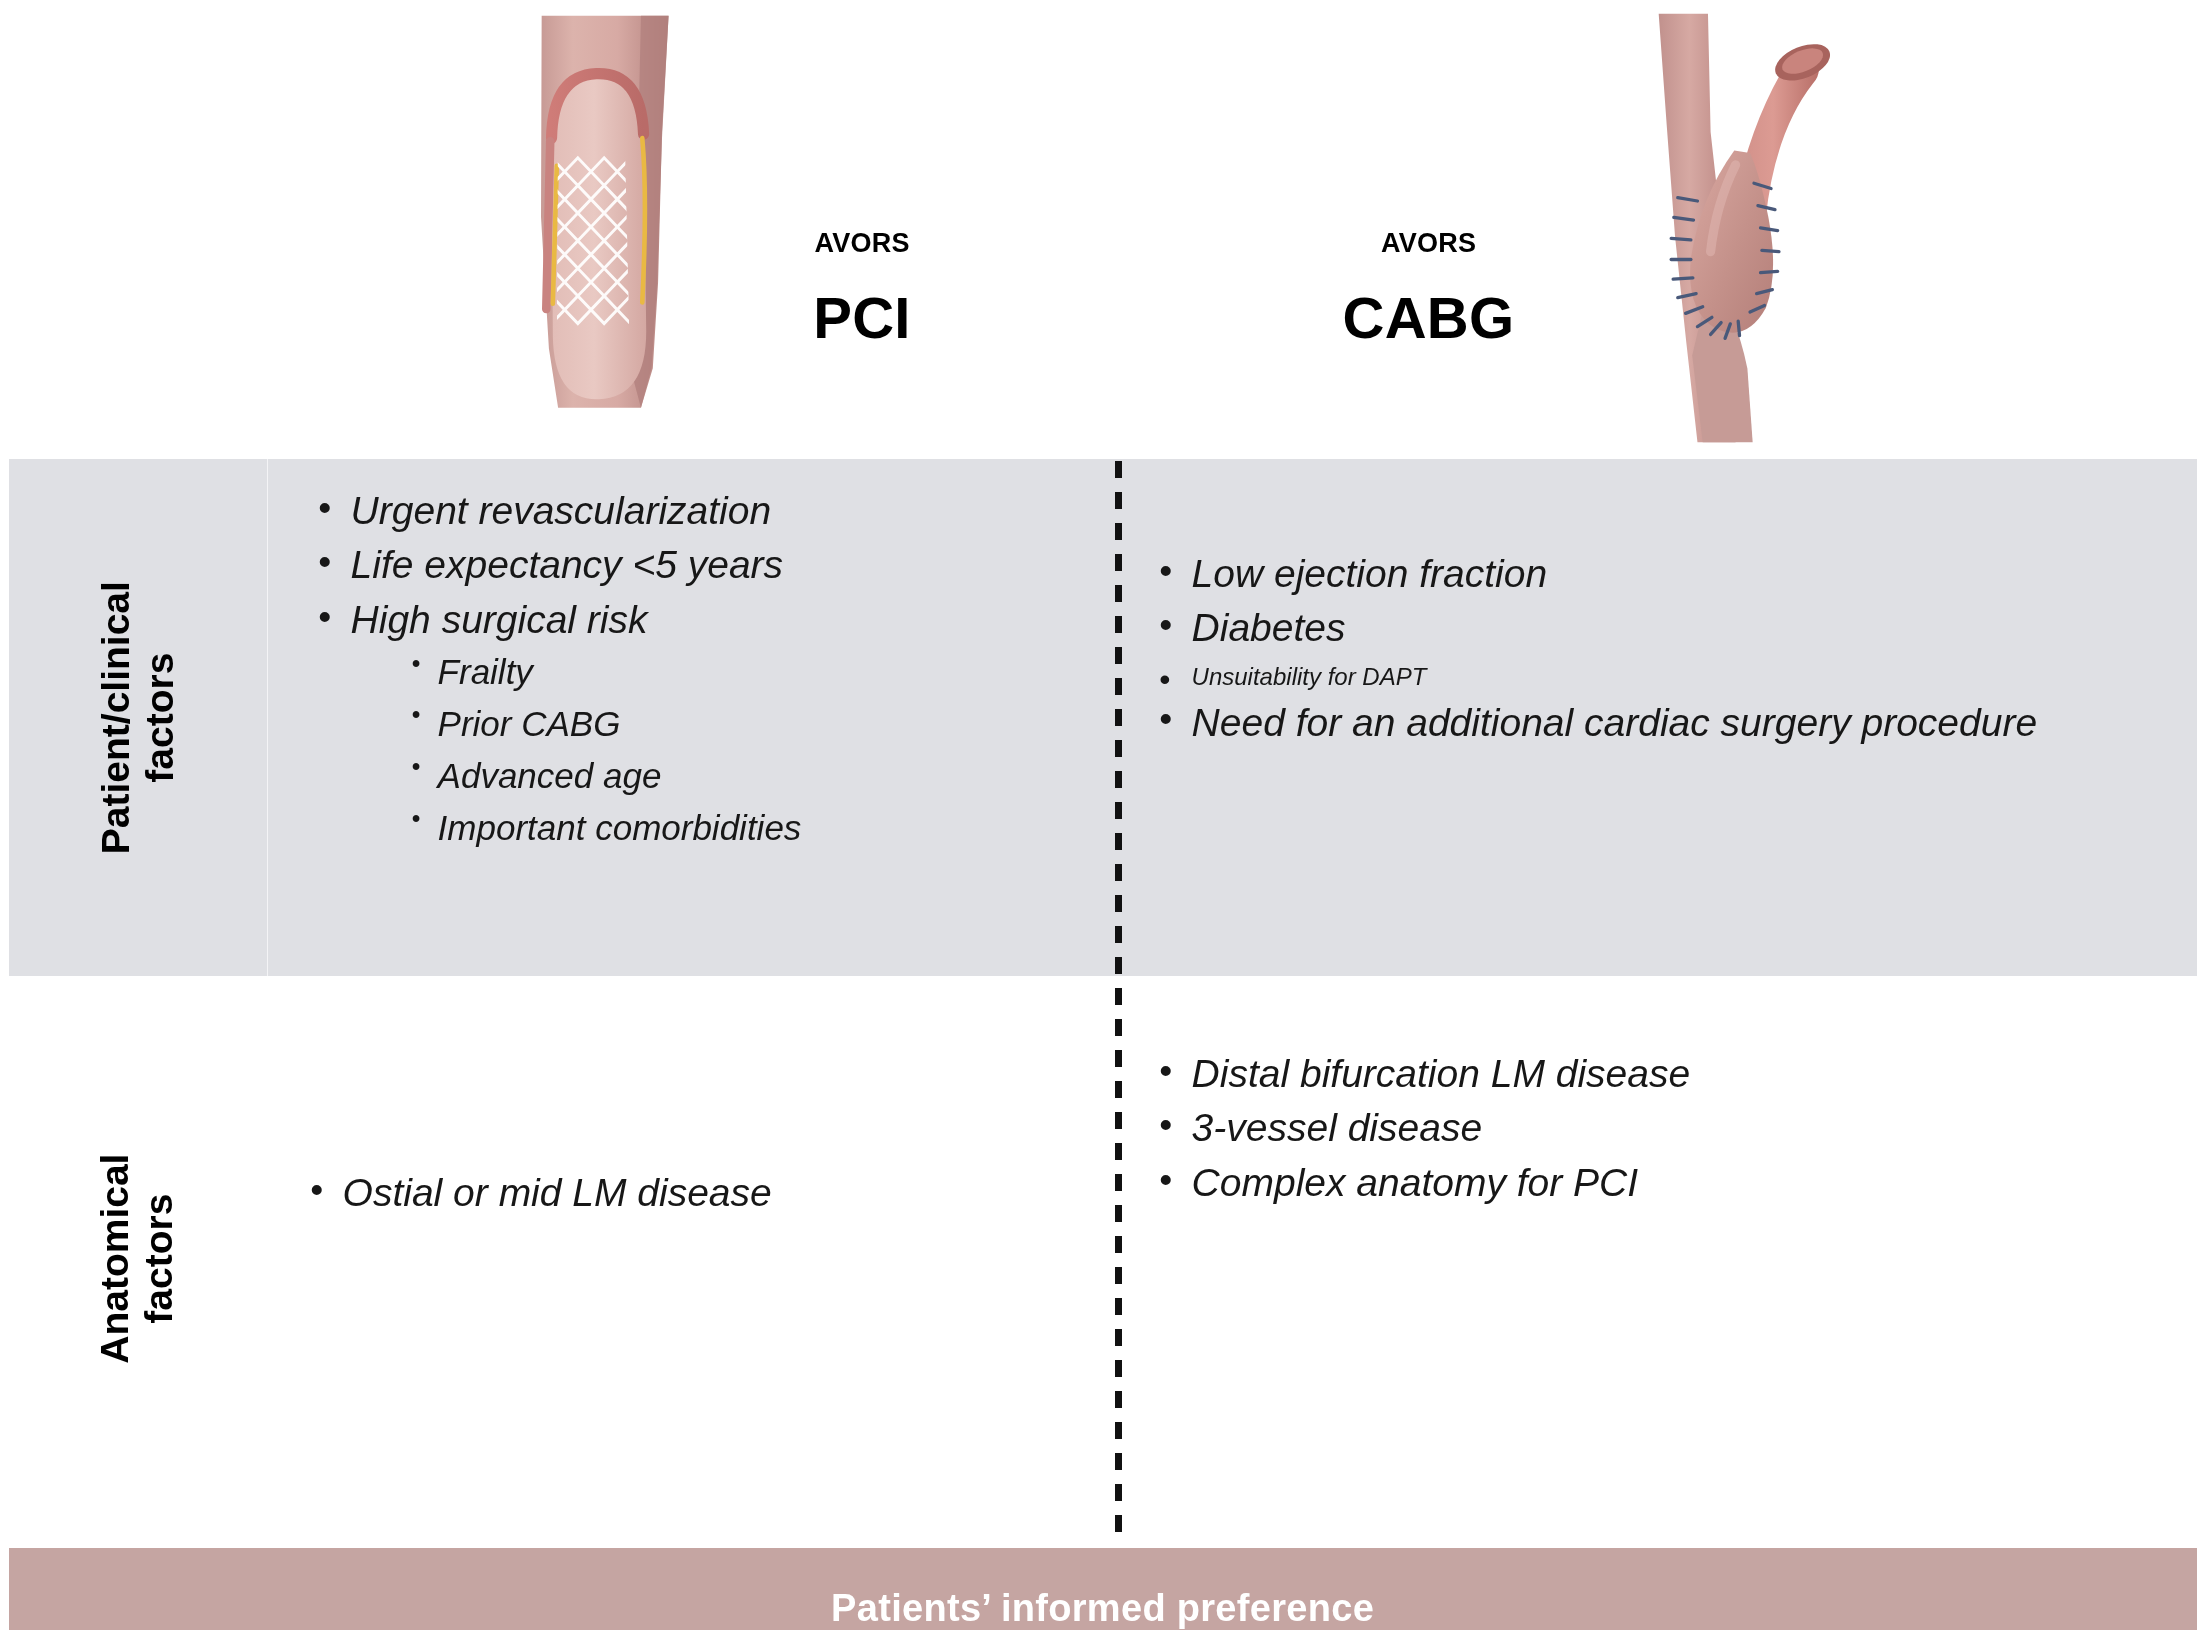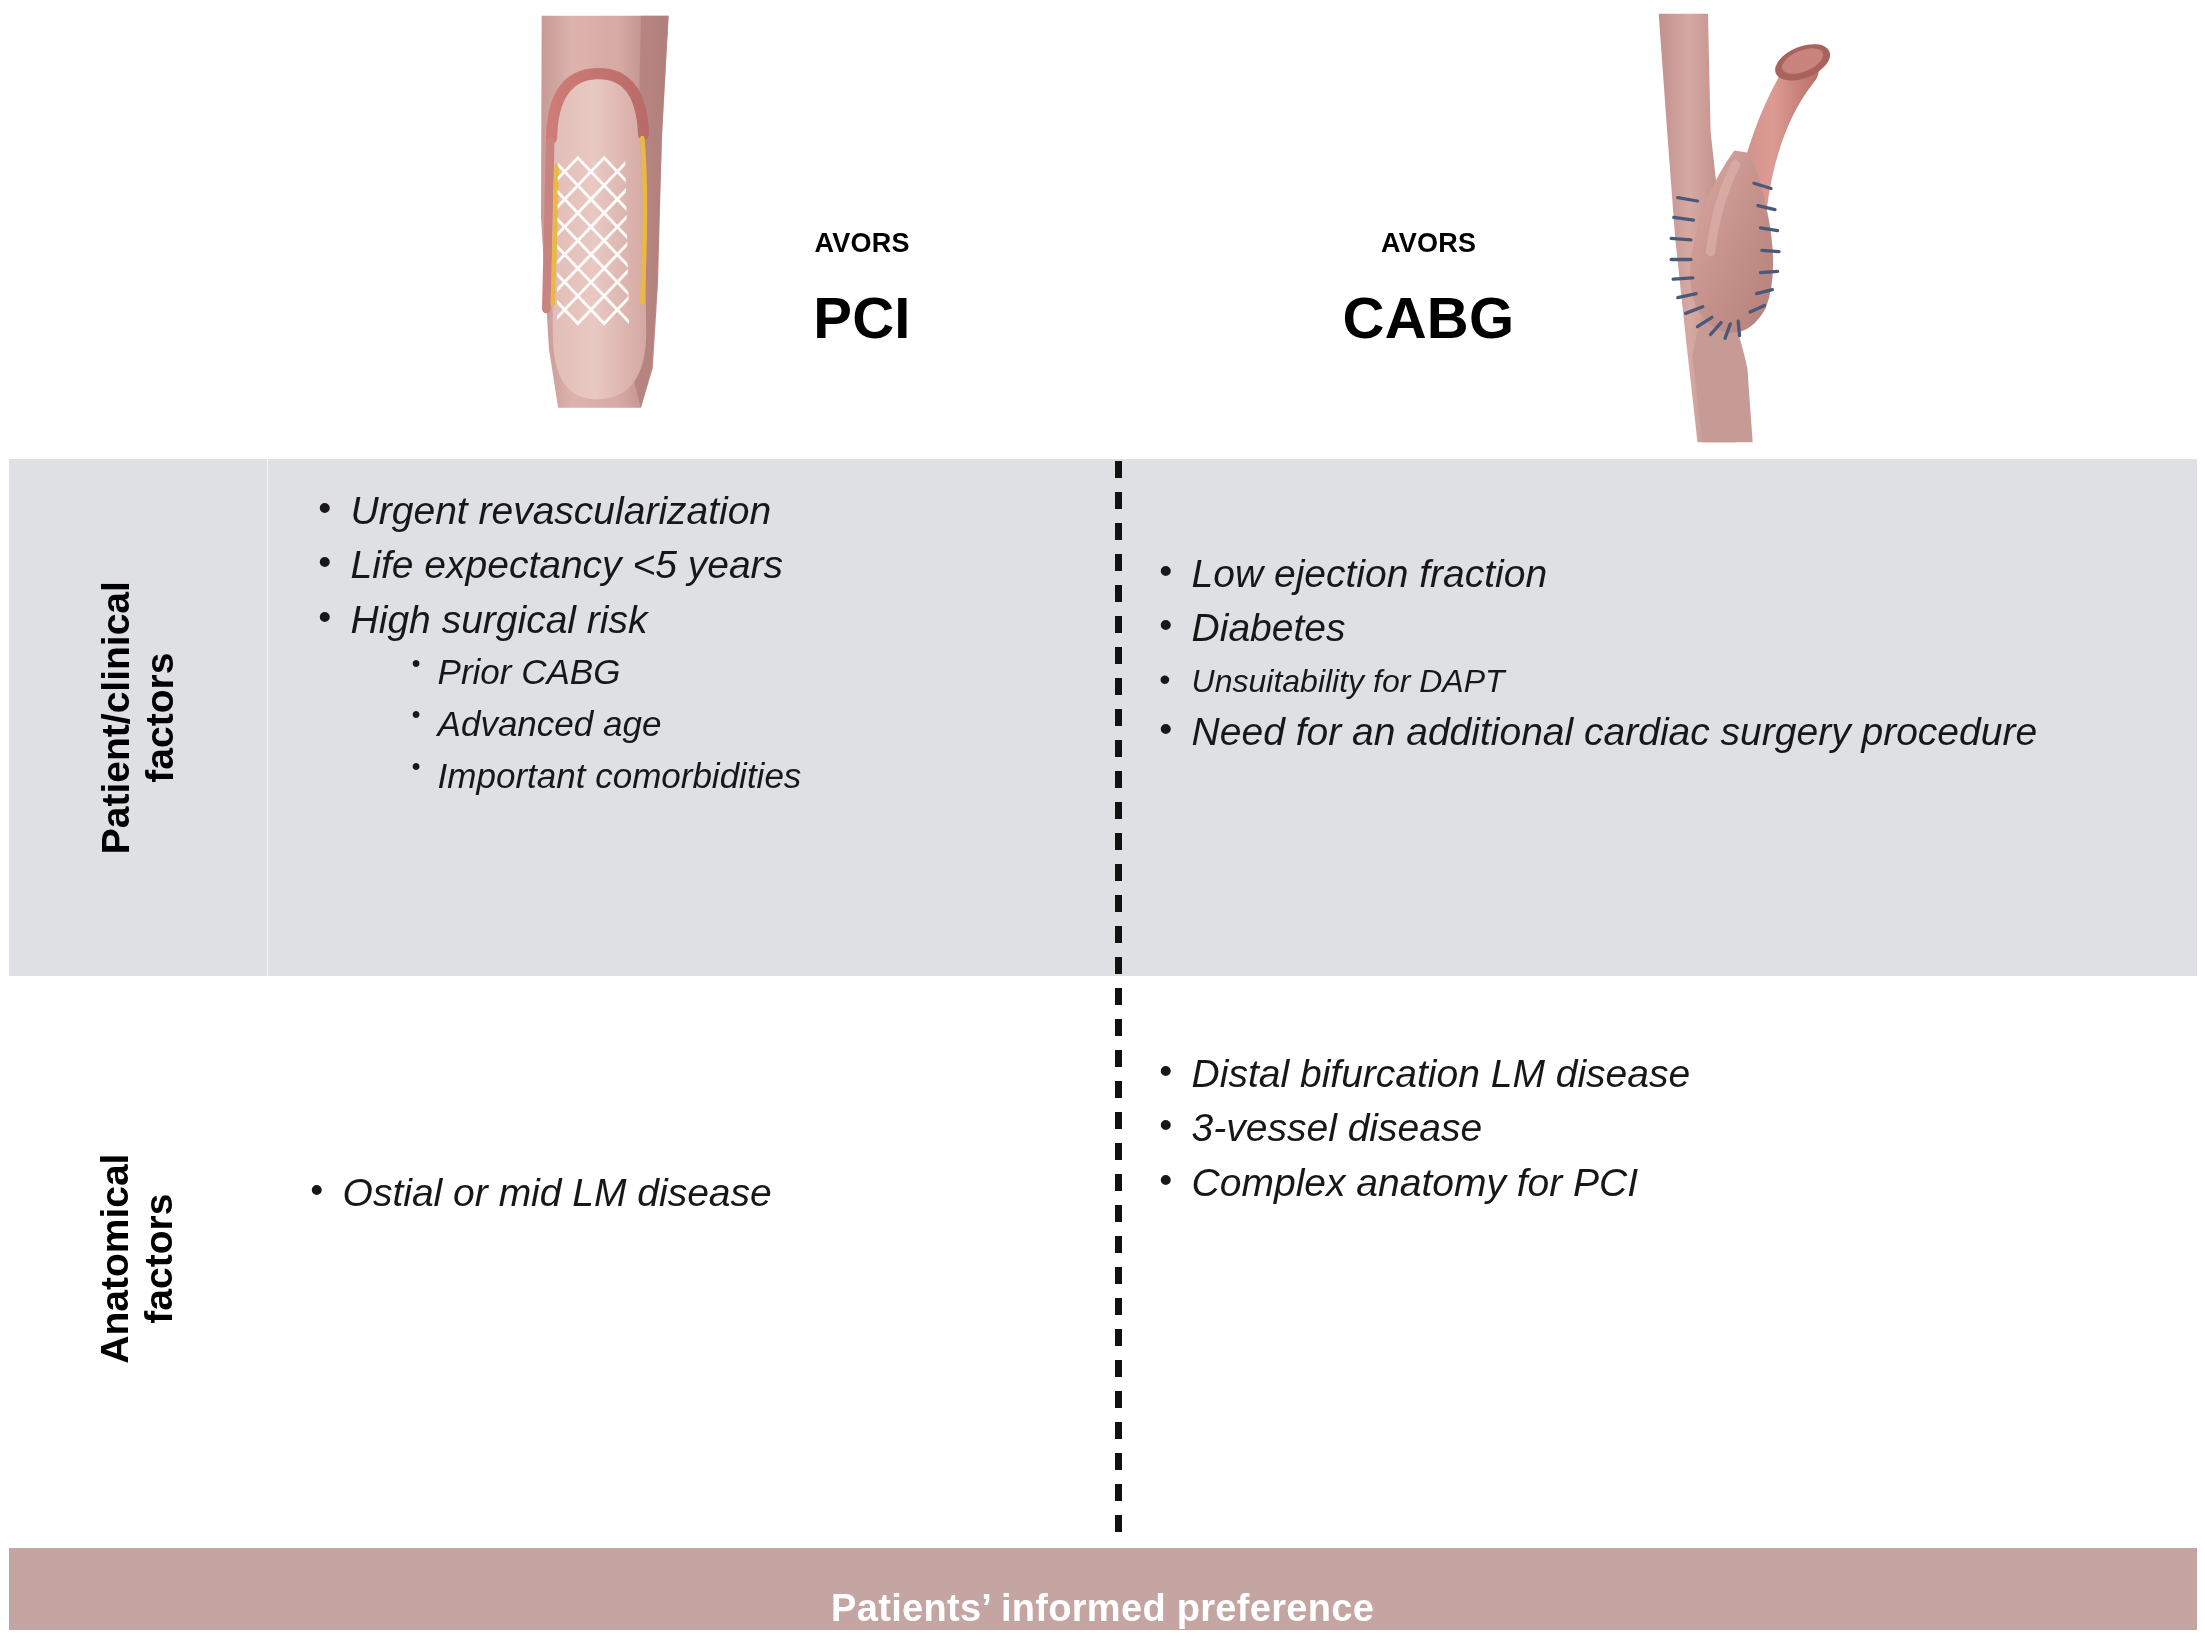--- a/index.html
+++ b/index.html
@@ -126,21 +126,21 @@
   }
   ul.blist > li::before {
     content: "\2022";
     position: absolute;
     left: 5.3px;
     top: -1.3px;
     font-size: 37px;
     line-height: 1.16;
   }
   ul.blist > li.small {
-    font-size: 32px;
+    font-size: 24px;
     margin-top: 12px;
   }
   ul.blist > li.small::before {
     font-size: 32px;
   }
 
   ul.sublist {
     list-style: none;
     margin: 9.2px 0 0 0;
     padding: 0 0 0 57px;
@@ -329,20 +329,21 @@
     </div>
   </div>
 
   <div class="col-left">
     <ul class="blist" id="clinical-left-list">
       <li>Urgent revascularization</li>
       <li>Life expectancy &lt;5 years</li>
       <li>
         <span>High surgical risk</span>
         <ul class="sublist">
+          <li>Frailty</li>
           <li>Prior CABG</li>
           <li>Advanced age</li>
           <li>Important comorbidities</li>
         </ul>
       </li>
     </ul>
   </div>
 
   <div class="col-right">
     <ul class="blist" id="clinical-right-list">

